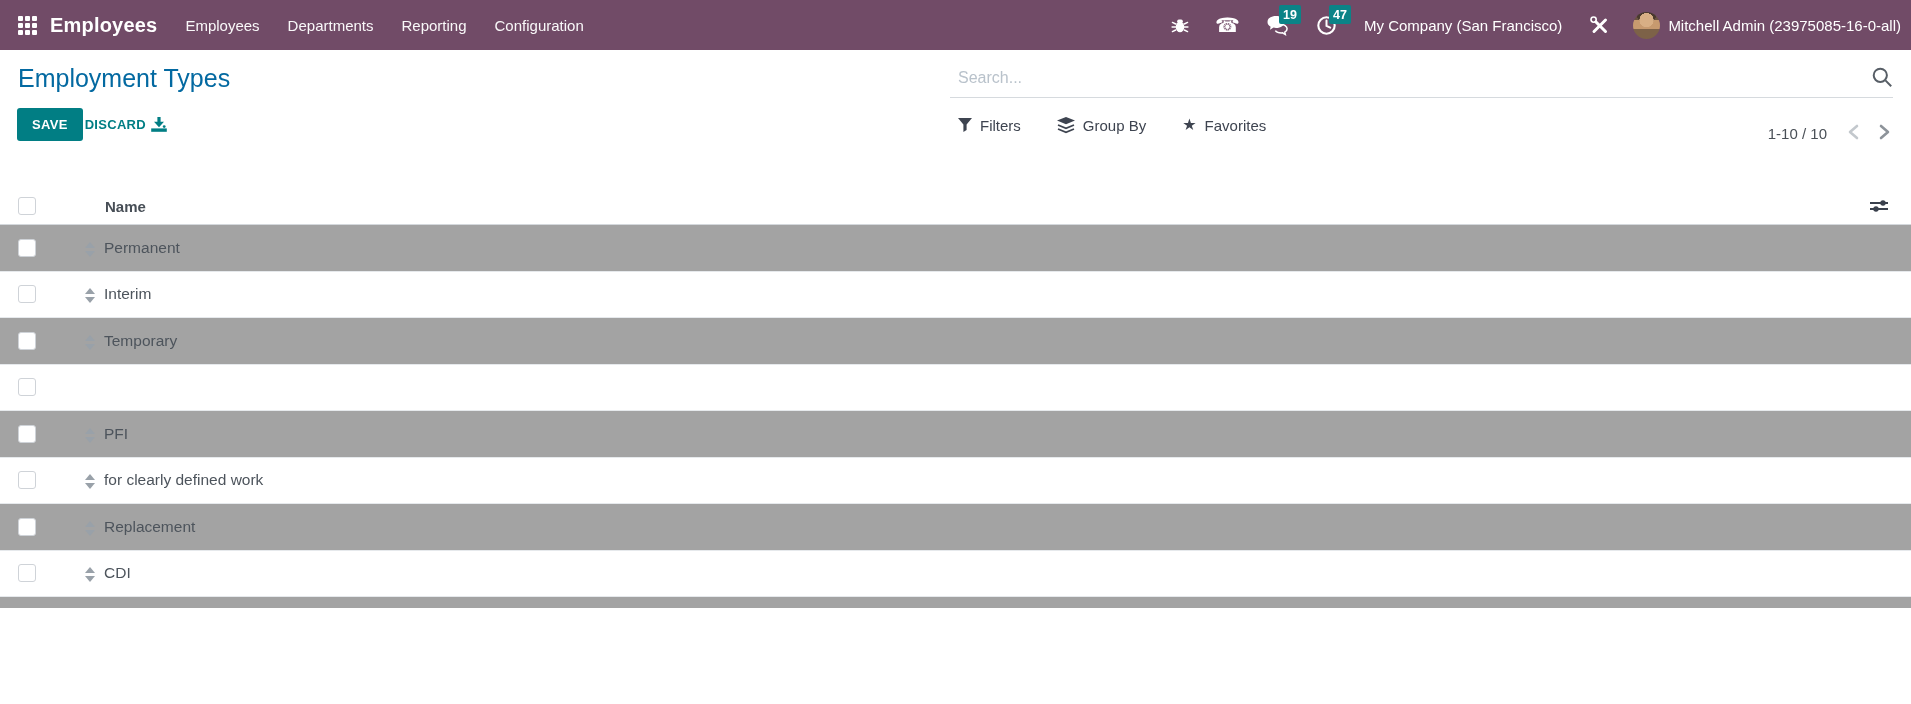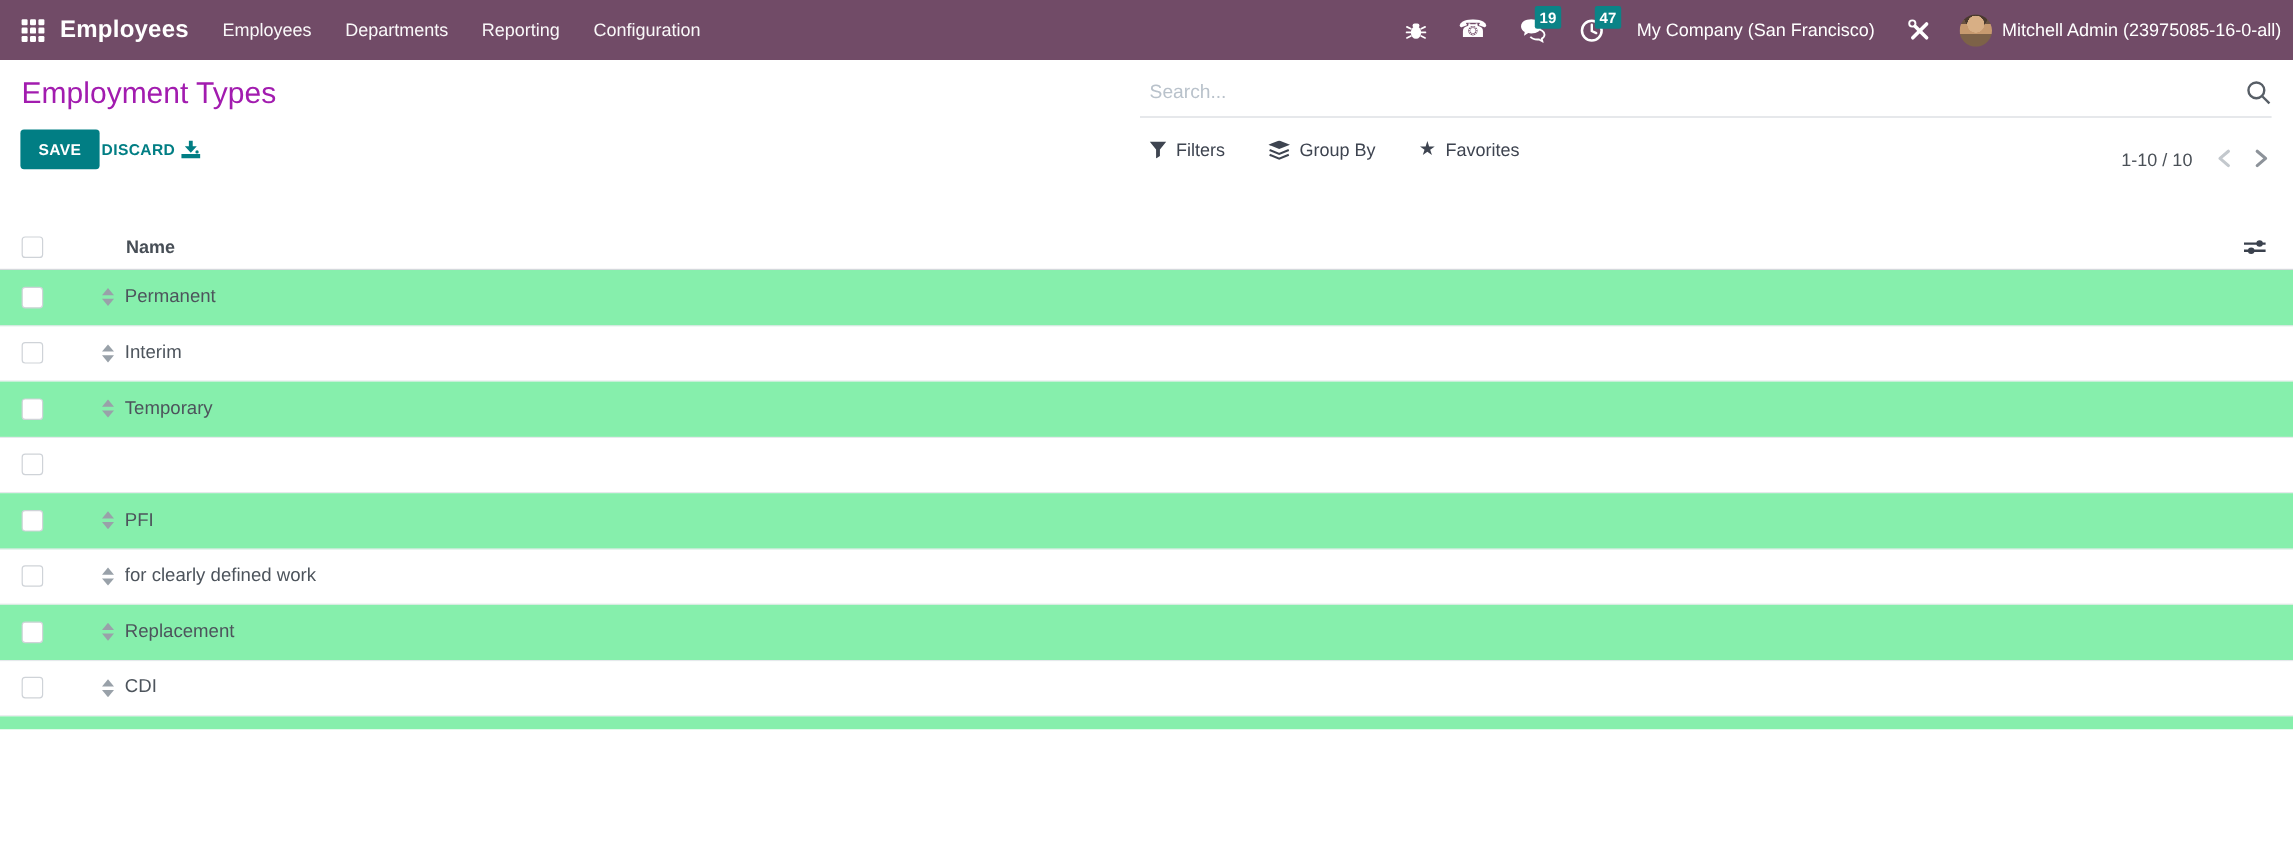--- a/index.html
+++ b/index.html
@@ -23,21 +23,21 @@
   .company { font-size:15px; padding:0 14px; cursor:pointer; white-space:nowrap; }
   .avatar { width:27px; height:27px; border-radius:50%; margin:0 8px 0 10px; background:
       radial-gradient(circle at 50% 30%, #d8af85 0 30%, rgba(0,0,0,0) 31%),
       radial-gradient(circle at 50% 6%, #4a3a2e 0 34%, rgba(0,0,0,0) 35%),
       linear-gradient(180deg, #6b5342 0 30%, #c79a6f 30% 62%, #7d6248 62%);
       flex:0 0 27px; }
   .username { font-size:15px; white-space:nowrap; cursor:pointer; padding-right:2px; }
 
   
   .control-panel { position:relative; height:138px; flex:0 0 138px; background:#fff; }
-  .page-title { position:absolute; left:18px; top:14px; font-size:25px; font-weight:400; color:#a21caf; }
+  .page-title { position:absolute; left:18px; top:14px; font-size:25px; font-weight:400; color:#0369a1; }
   .cp-buttons { position:absolute; left:17px; top:58px; display:flex; align-items:center; }
   .save-button { background:#017E84; color:#fff; border:none; font-family:inherit; font-size:13px; font-weight:700; letter-spacing:.3px; padding:9px 15px; border-radius:3px; cursor:pointer; }
   .discard-button { background:none; border:none; font-family:inherit; color:#017E84; font-size:13px; font-weight:700; letter-spacing:.3px; cursor:pointer; padding:9px 2px; }
   .export-button { background:none; border:none; cursor:pointer; padding:4px 2px; display:flex; align-items:center; }
 
   .search-area { position:absolute; left:950px; right:18px; top:8px; height:40px; border-bottom:1px solid #d6dade; display:flex; align-items:center; }
   .search-input { flex:1; border:none; outline:none; font-family:inherit; font-size:16px; color:#495057; background:transparent; padding:0 8px 0 8px; }
   .search-input::placeholder { color:#b9c2cb; }
   .search-btn { background:none; border:none; cursor:pointer; padding:0 0 2px 6px; display:flex; align-items:center; }
 
@@ -46,28 +46,28 @@
   .star-glyph { font-size:16px; line-height:1; color:#3e4450; }
 
   .pager { position:absolute; right:16px; top:58px; height:34px; display:flex; align-items:flex-end; gap:10px; }
   .pager-text { font-size:15px; color:#4a5057; margin-right:6px; }
   .pager-btn { background:none; border:none; cursor:pointer; padding:2px 4px; display:flex; align-items:center; }
 
   
   .thead { display:flex; align-items:center; height:37px; flex:0 0 37px; border-bottom:1px solid #d4d8dc; background:#fff; }
   .col-check { width:60px; flex:0 0 60px; padding-left:18px; display:flex; align-items:center; }
   .checkbox { width:18px; height:18px; border:1px solid #cfd3d8; border-radius:3px; background:#fff; cursor:pointer; }
-  .col-name { flex:1; display:flex; align-items:center; min-width:0; }
+  .col-name { flex:1; display:flex; align-items:flex-end; min-width:0; }
   .name-header { margin-left:45px; font-size:15px; font-weight:700; color:#474e56; cursor:pointer; }
   .col-opts { flex:0 0 58px; display:flex; justify-content:flex-end; padding-right:19px; }
   .opts-btn { background:none; border:none; cursor:pointer; display:flex; align-items:center; padding:2px; }
 
   .tbody { display:flex; flex-direction:column; }
   .trow { display:flex; align-items:center; height:46.5px; border-bottom:1px solid #e6e9ec; background:#fff; cursor:pointer; }
-  .trow:nth-of-type(2n+1) { background:#86efac; }
+  .trow:nth-of-type(2n+1) { background:#a3a3a3; }
   .handle { display:flex; flex-direction:column; gap:3px; margin-left:25px; cursor:grab; }
   .tri-up { width:0; height:0; border-left:5px solid transparent; border-right:5px solid transparent; border-bottom:6px solid #99a1a9; }
   .tri-down { width:0; height:0; border-left:5px solid transparent; border-right:5px solid transparent; border-top:6px solid #99a1a9; }
   .row-label { margin-left:9px; font-size:15.5px; color:#4d545c; white-space:nowrap; }
 
   .edit-row { position:relative; display:flex; align-items:center; height:43px; flex:0 0 43px; background:#fff; border-bottom:1px solid #c9cdd2; }
   .edit-underline { position:absolute; left:97px; right:38px; bottom:-2px; height:3px; background:#2e333c; }
   .name-input-zone { position:absolute; left:97px; right:38px; top:0; bottom:0; cursor:text; }
   .text-cursor { position:absolute; left:102px; top:50%; transform:translateY(-50%); width:2px; height:23px; background:#3a414d; animation:blink 1.1s step-end infinite; }
   @keyframes blink { 50% { opacity:0; } }

